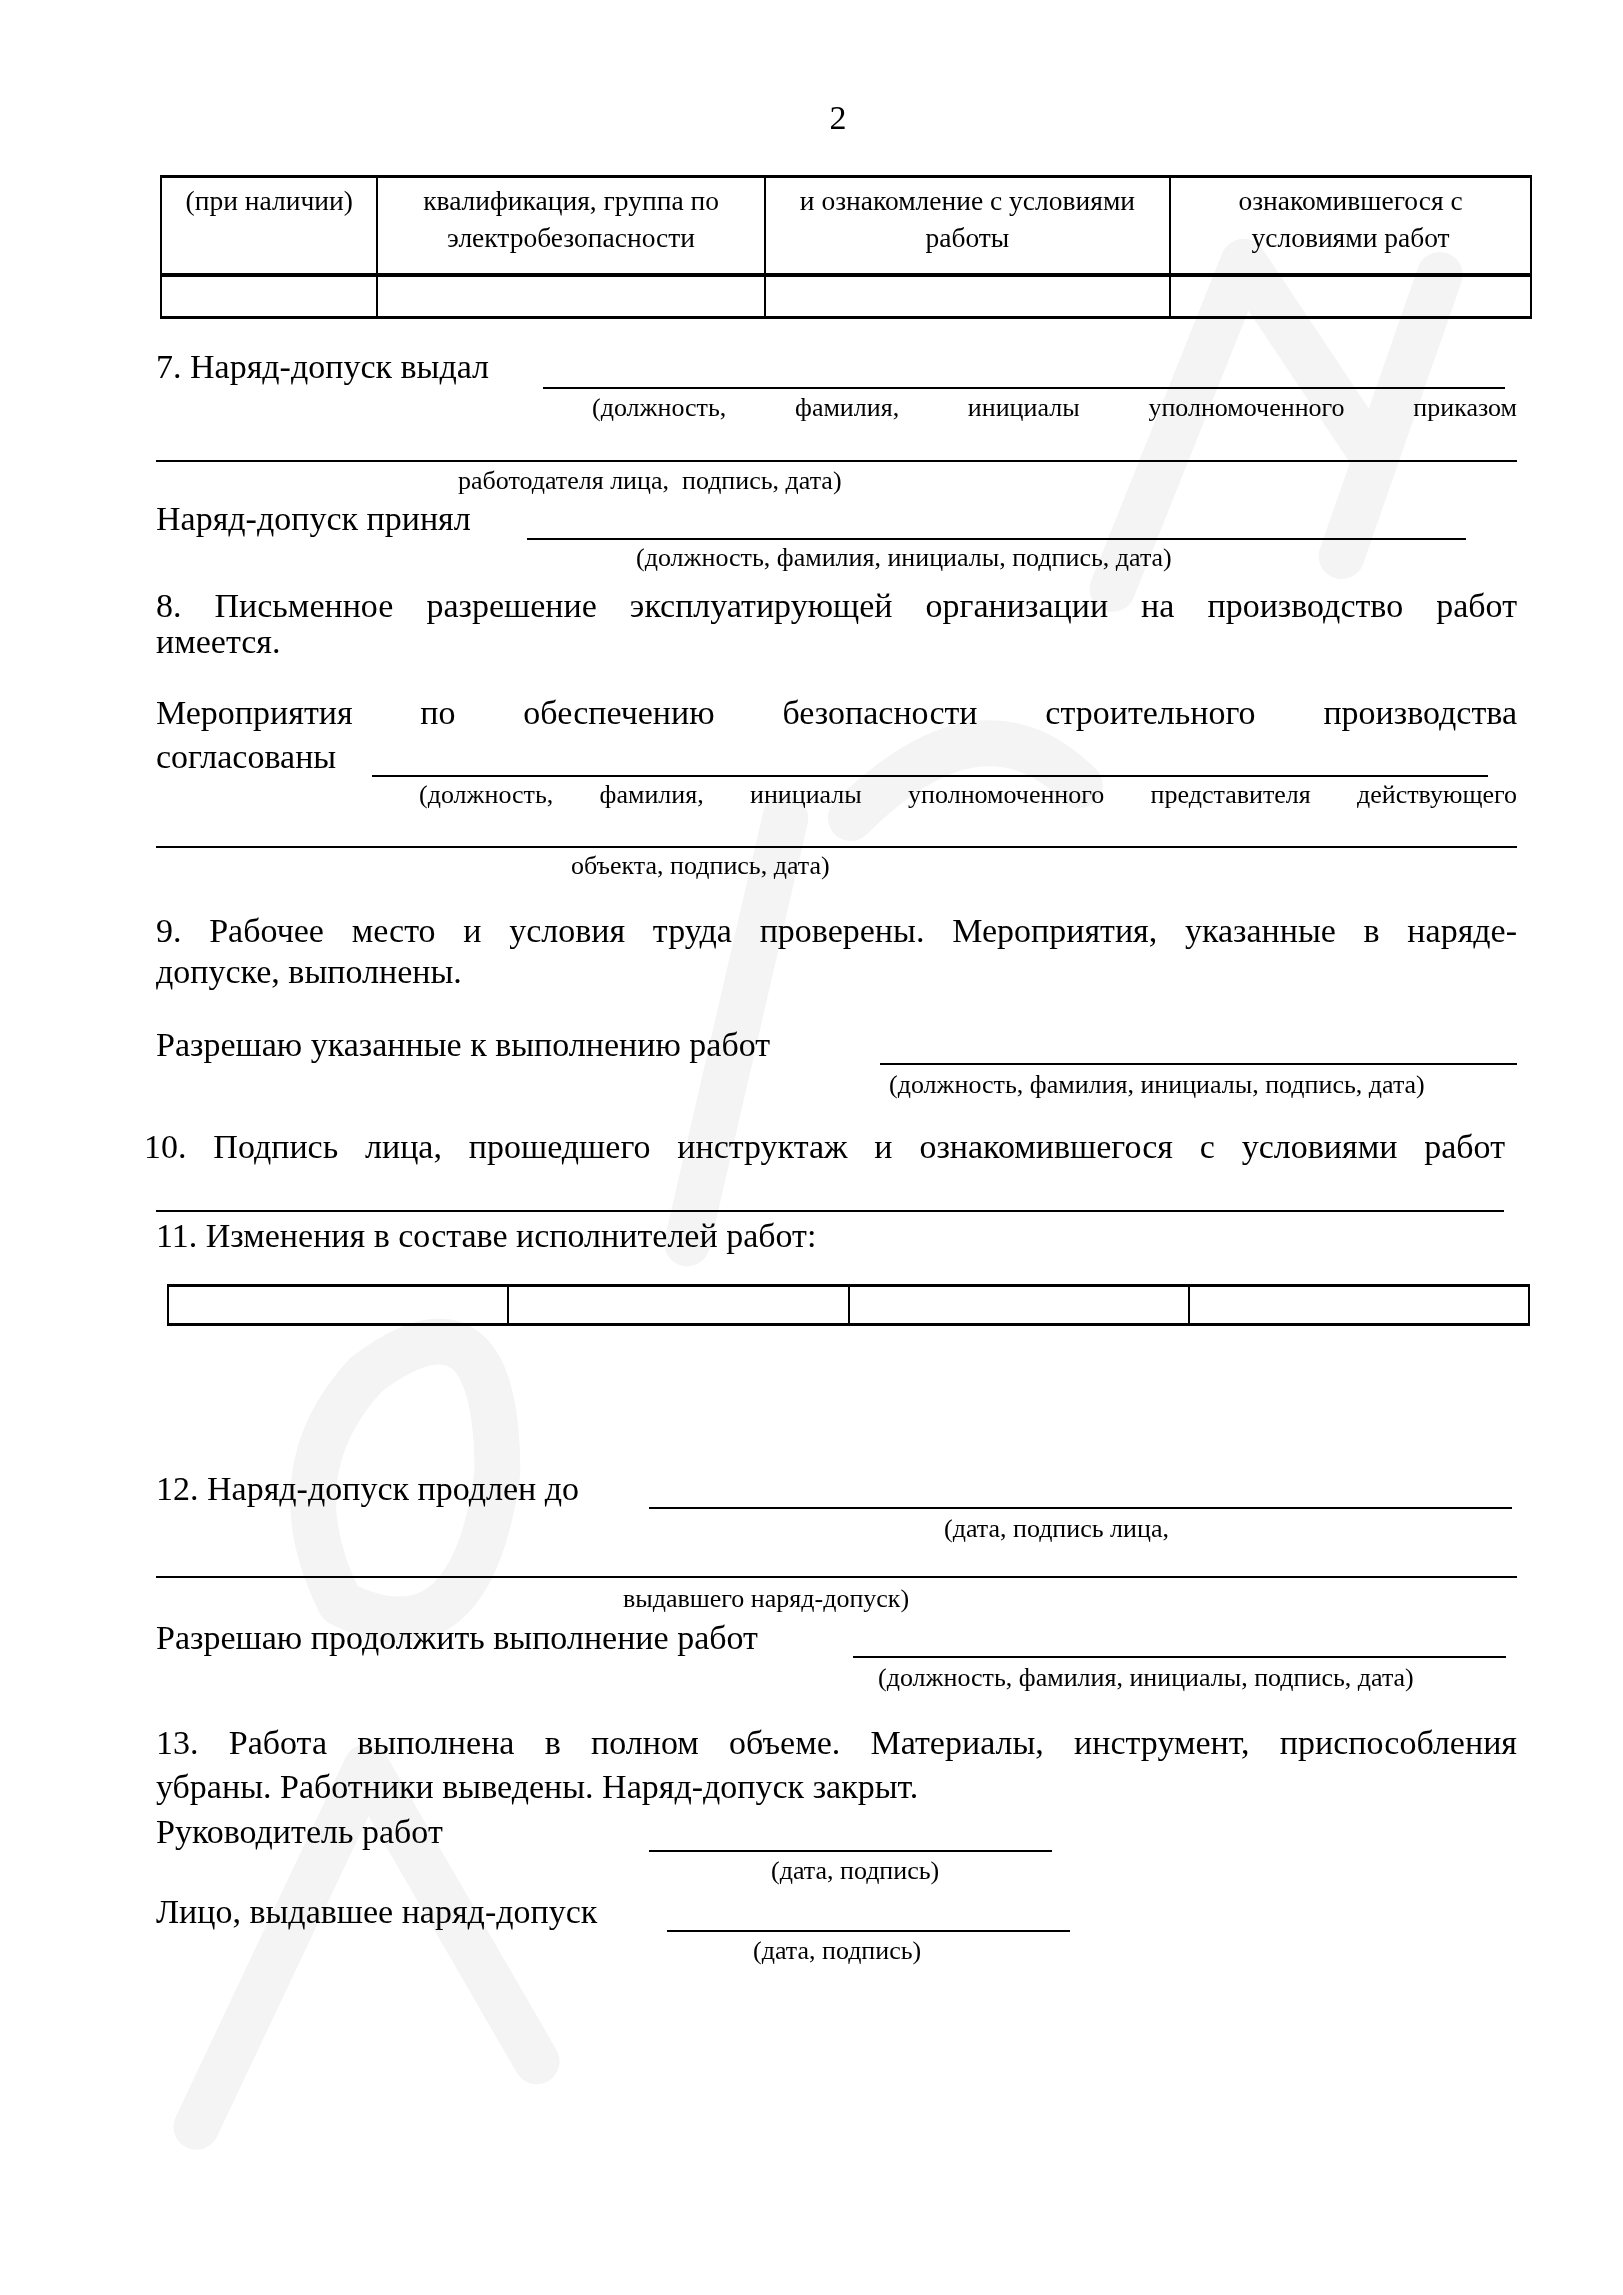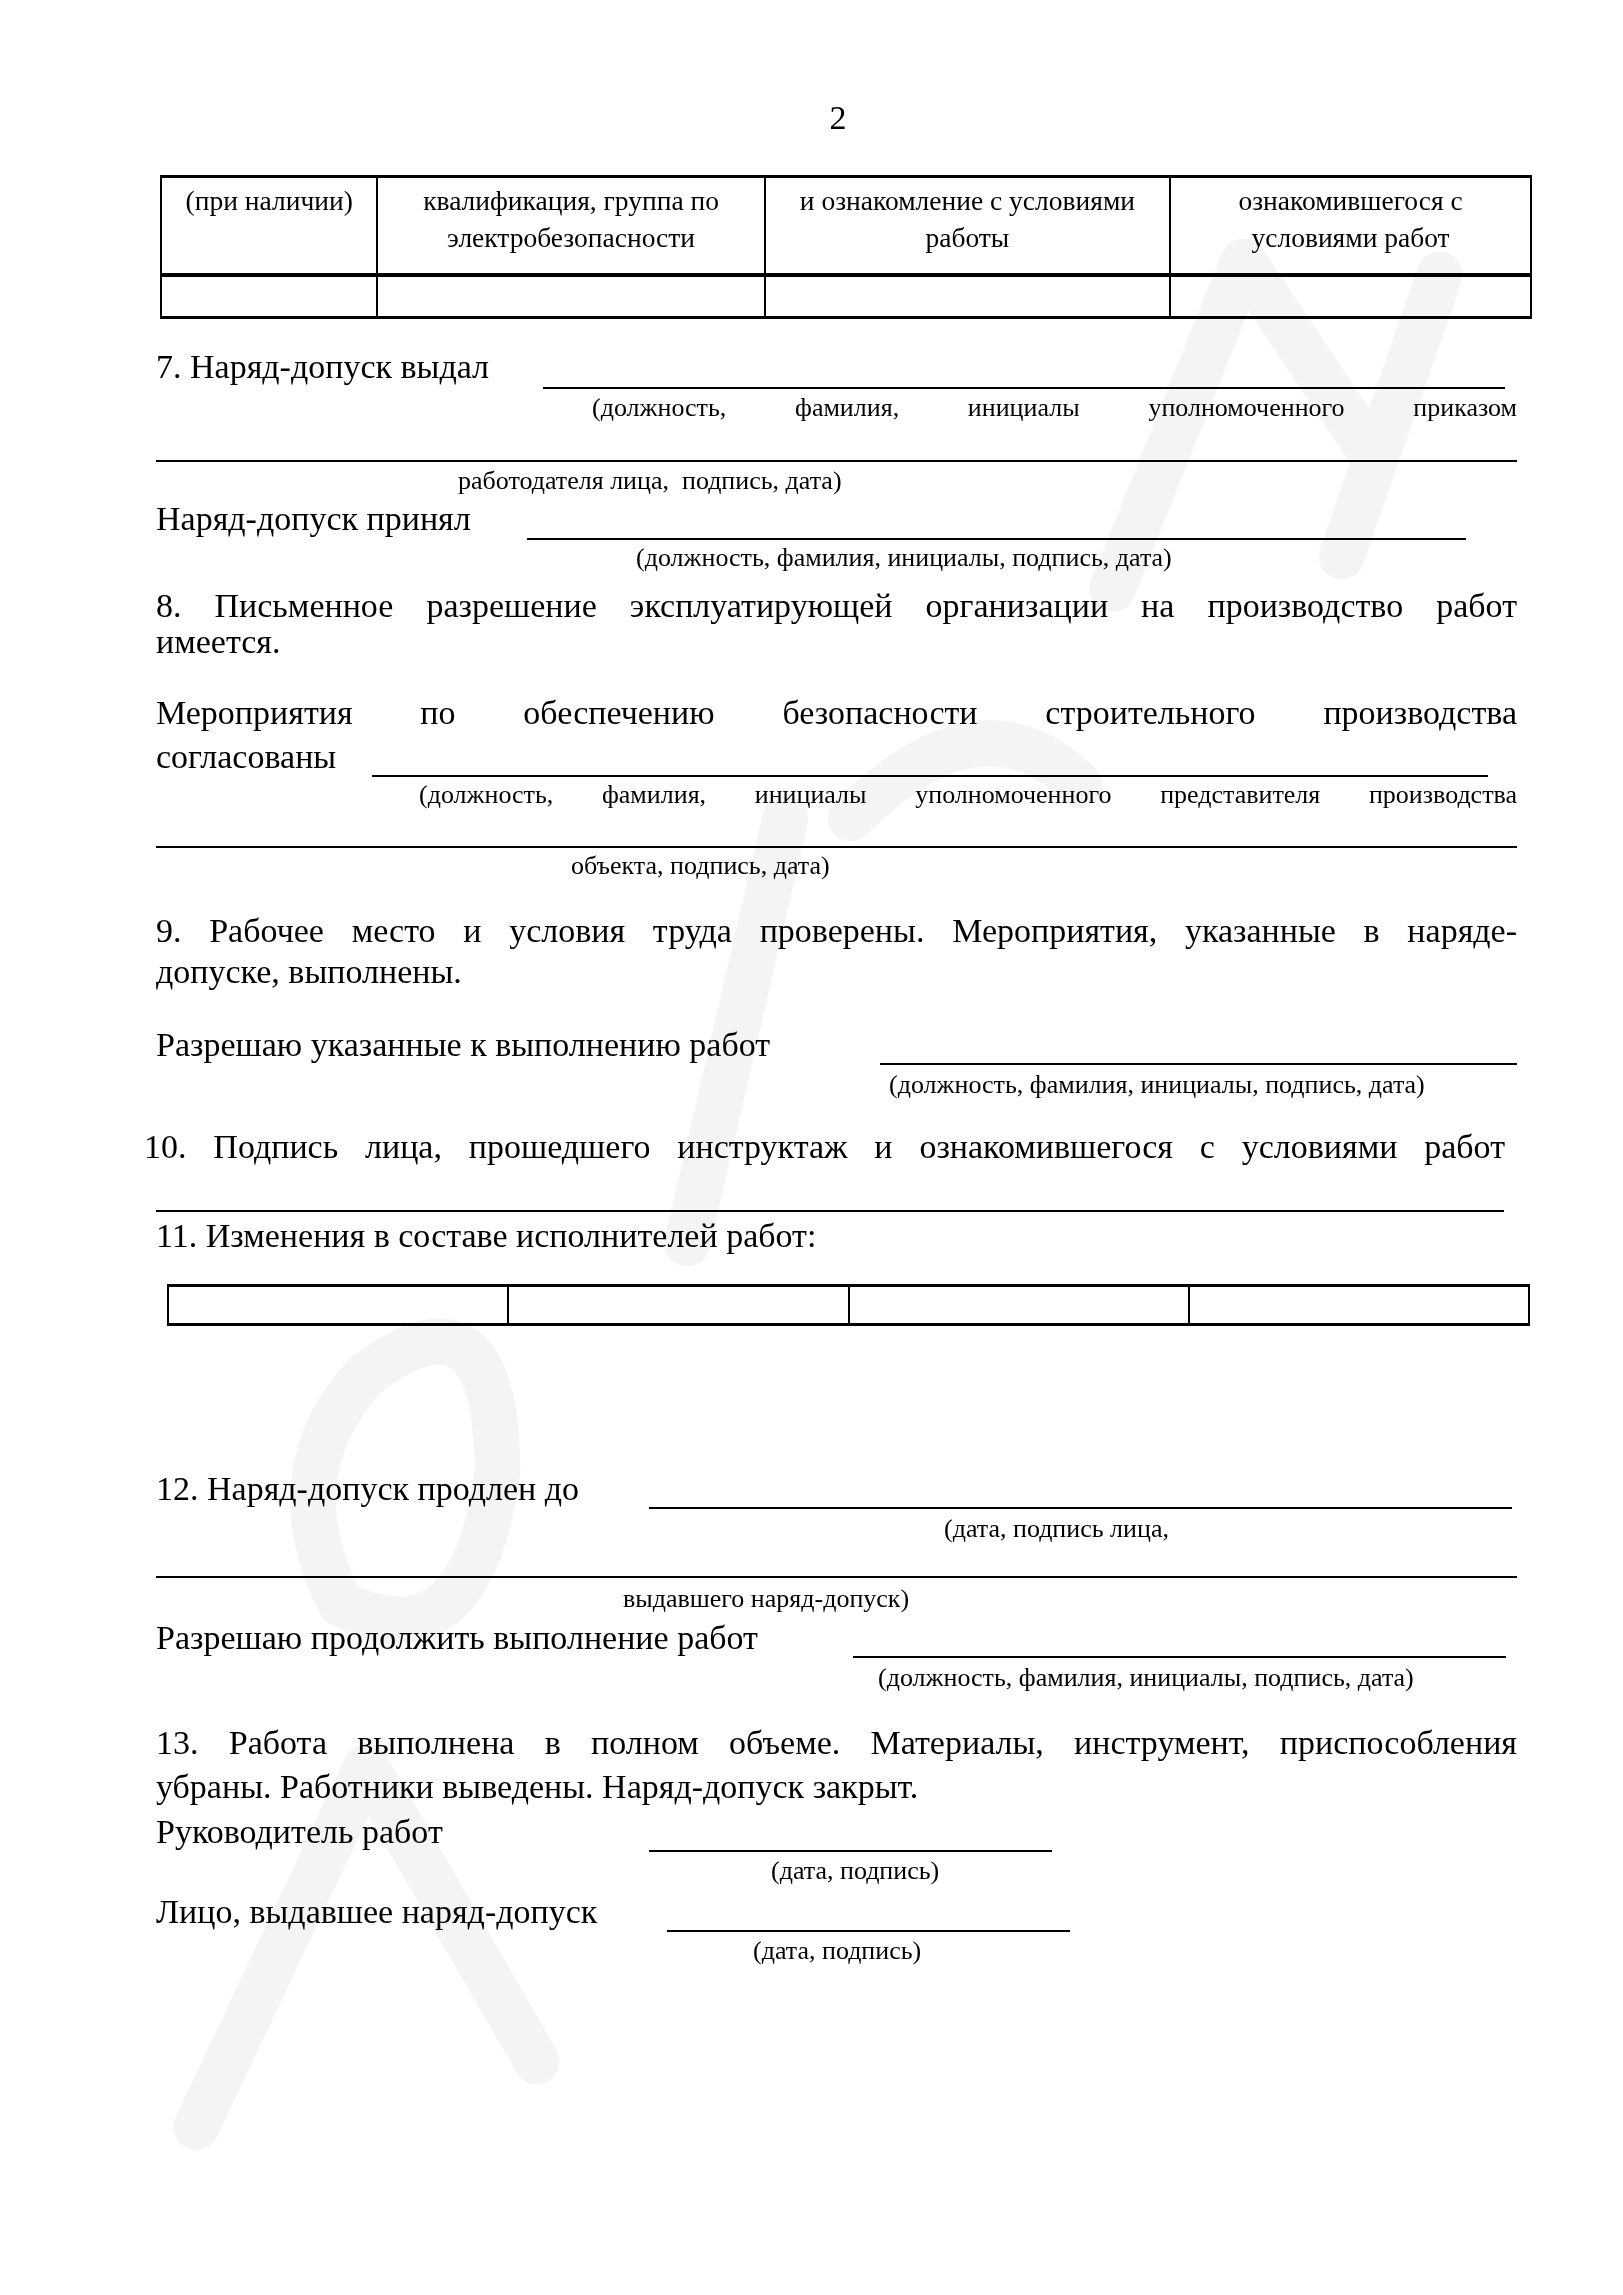--- a/index.html
+++ b/index.html
@@ -58,21 +58,21 @@
 
 <div class="abs main" style="left:156px; top:499px;">Наряд-допуск принял</div>
 <div class="uline" style="left:527px; top:538px; width:939px;"></div>
 <div class="abs cap" style="left:636px; top:543px;">(должность, фамилия, инициалы, подпись, дата)</div>
 
 <div class="abs main justify" style="left:156px; top:577px; width:1361px;margin-top:9px;">8. Письменное разрешение эксплуатирующей организации на производство работ</div>
 <div class="abs main" style="left:156px; top:622px;">имеется.</div>
 <div class="abs main justify" style="left:156px; top:693px; width:1361px;">Мероприятия по обеспечению безопасности строительного производства</div>
 <div class="abs main" style="left:156px; top:737px;">согласованы</div>
 <div class="uline" style="left:372px; top:775px; width:1116px;"></div>
-<div class="abs cap justify" style="left:419px; top:780px; width:1098px; white-space:pre;">(должность,  фамилия,  инициалы  уполномоченного  представителя  производства</div>
+<div class="abs cap justify" style="left:419px; top:780px; width:1098px; white-space:pre;">(должность,  фамилия,  инициалы  уполномоченного  представителя  действующего</div>
 <div class="uline" style="left:156px; top:846px; width:1361px;"></div>
 <div class="abs cap" style="left:571px; top:851px;">объекта, подпись, дата)</div>
 
 <div class="abs main justify" style="left:156px; top:911px; width:1361px;">9. Рабочее место и условия труда проверены. Мероприятия, указанные в наряде-</div>
 <div class="abs main" style="left:156px; top:952px;">допуске, выполнены.</div>
 <div class="abs main" style="left:156px; top:1025px;">Разрешаю указанные к выполнению работ</div>
 <div class="uline" style="left:880px; top:1063px; width:637px;"></div>
 <div class="abs cap" style="left:889px; top:1070px;">(должность, фамилия, инициалы, подпись, дата)</div>
 
 <div class="abs main justify" style="left:144px; top:1127px; width:1361px;">10. Подпись лица, прошедшего инструктаж и ознакомившегося с условиями работ</div>

